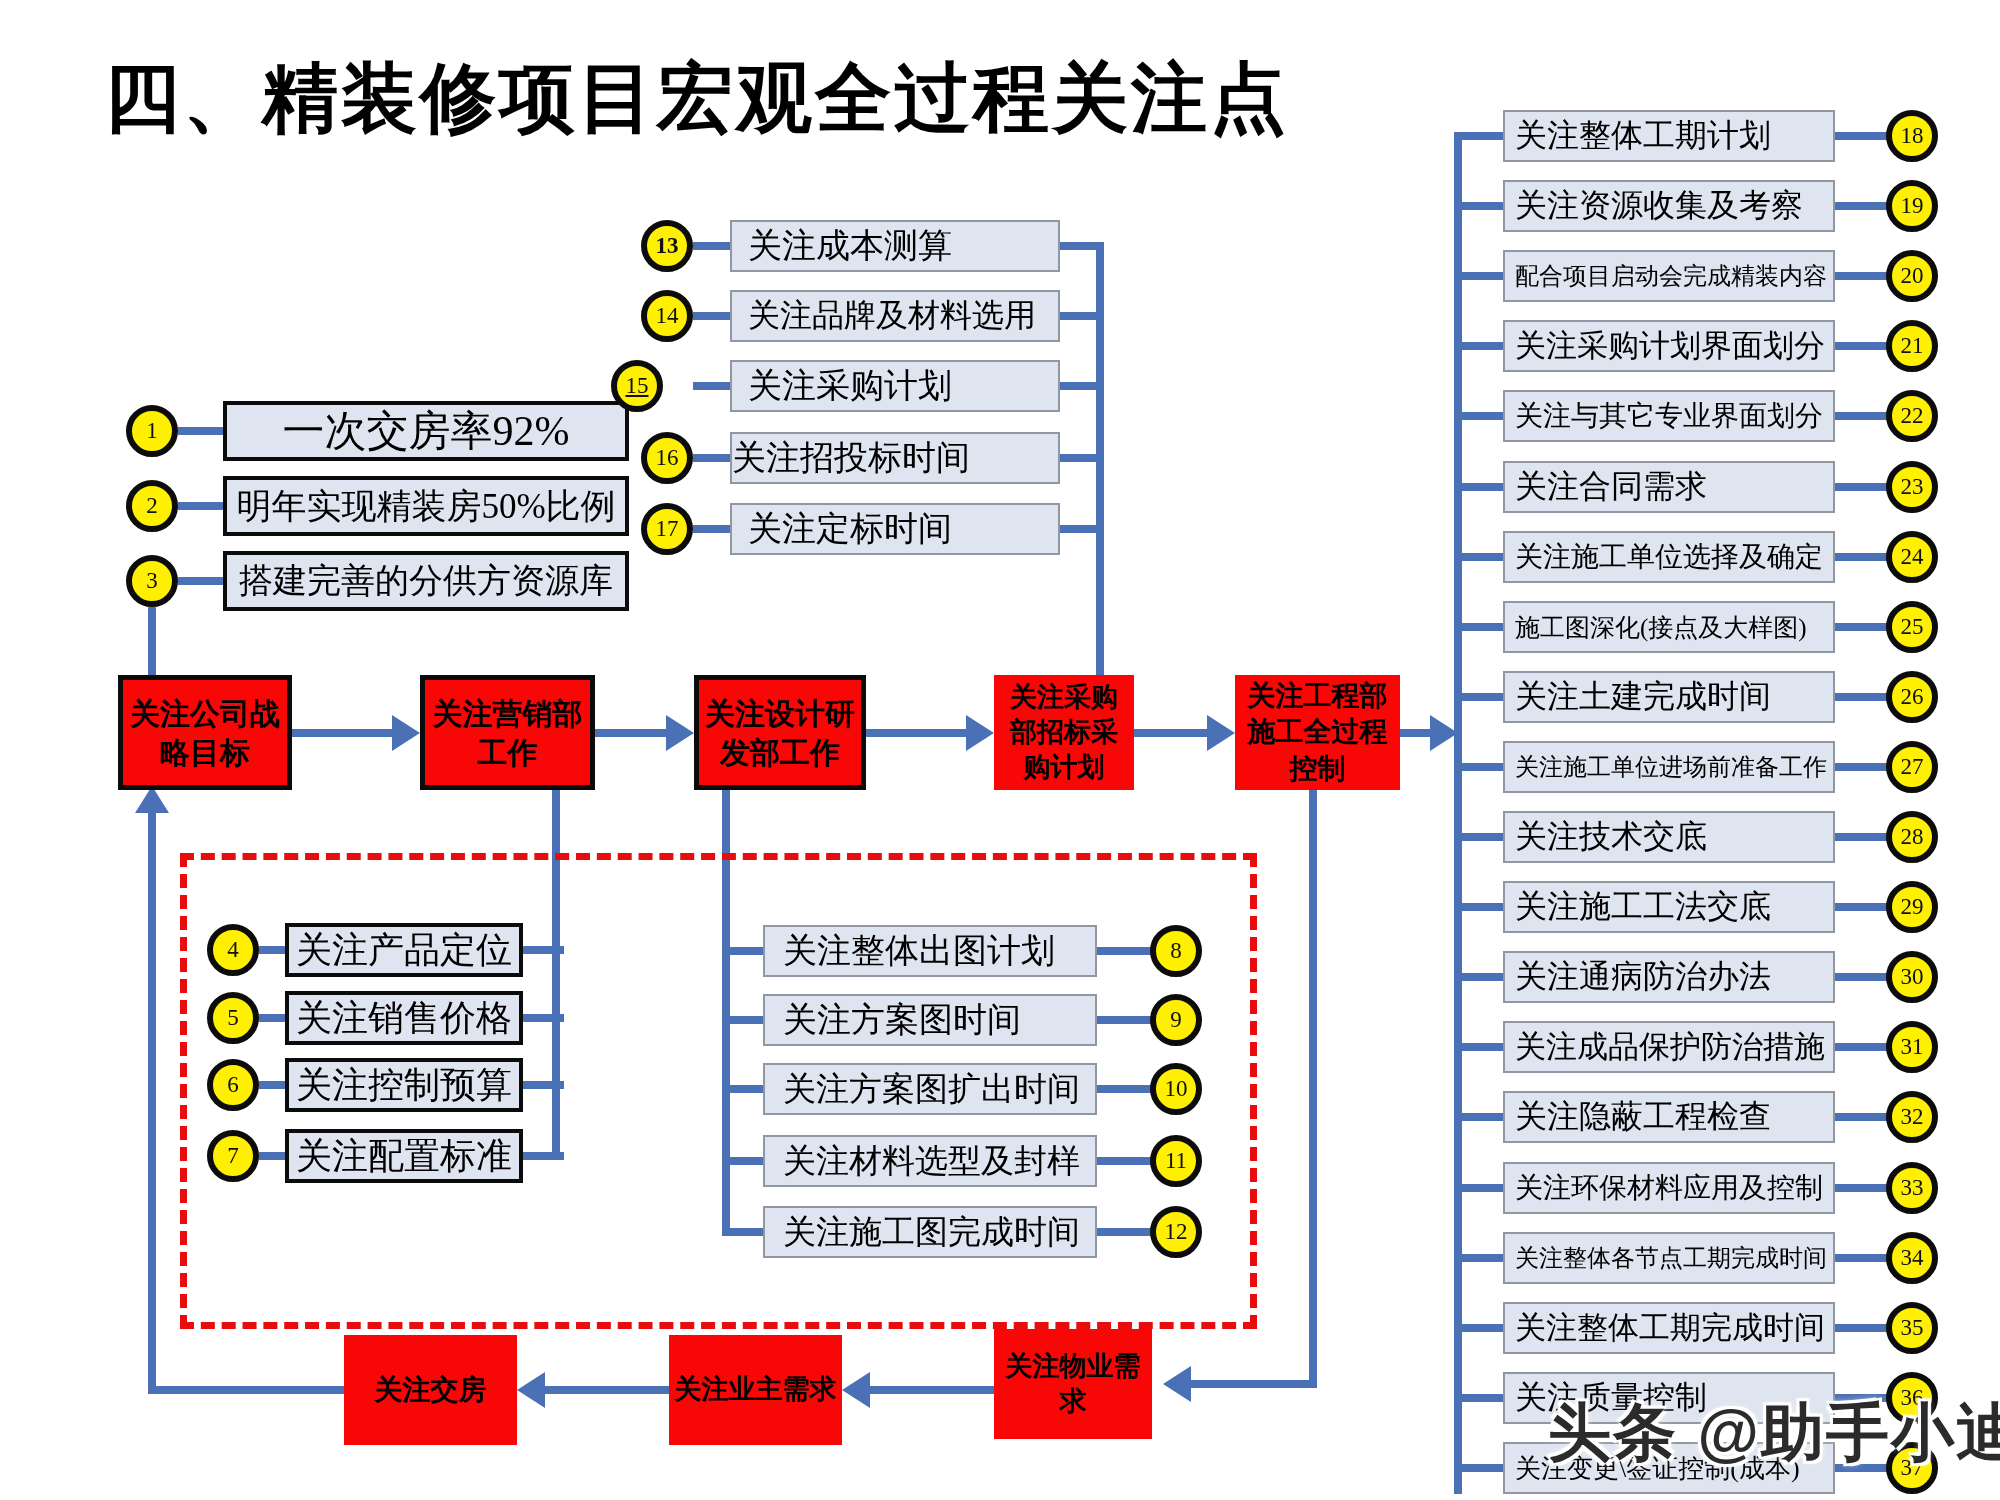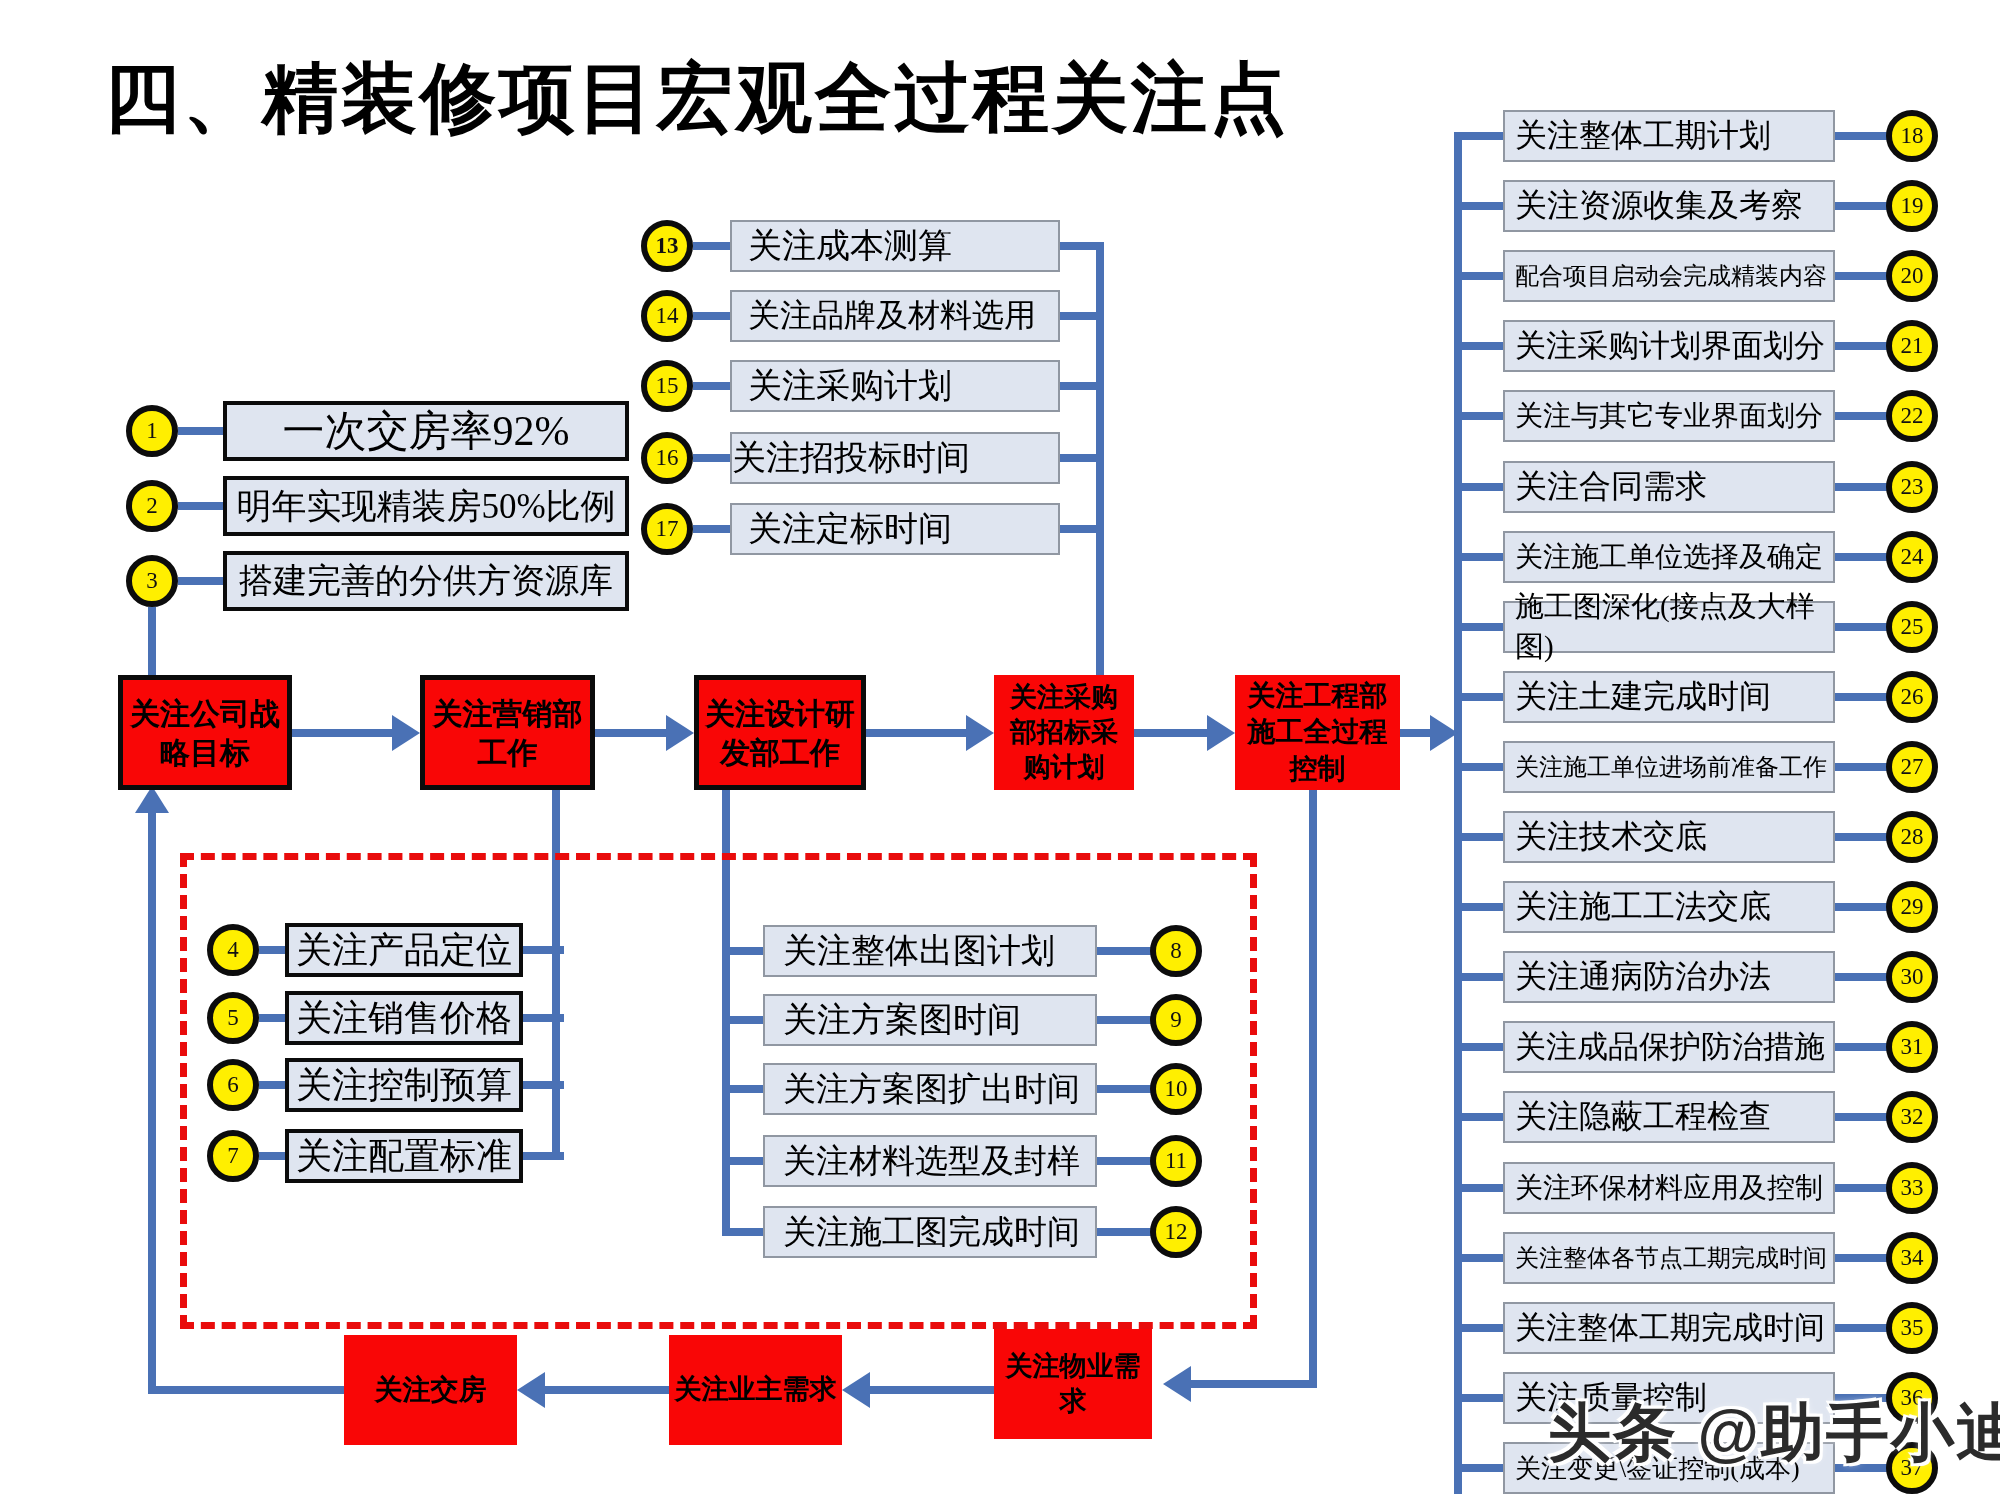--- a/index.html
+++ b/index.html
@@ -66,21 +66,21 @@
     <div class="lightbox centered blackborder" style="left: 223px; top: 551px; width: 406px; height: 60px; font-size: 34px;">搭建完善的分供方资源库</div>
     <div class="hline" style="left: 178px; top: 577px; width: 49px;"></div>
     <div class="num-circle" style="left: 641px; top: 220px; font-weight: bold;">13</div>
     <div class="lightbox" style="left: 730px; top: 220px; width: 330px; height: 52px; font-size: 34px; padding-left: 16px;">关注成本测算</div>
     <div class="hline" style="left: 693px; top: 242px; width: 41px;"></div>
     <div class="hline" style="left: 1060px; top: 242px; width: 44px;"></div>
     <div class="num-circle" style="left: 641px; top: 290px;">14</div>
     <div class="lightbox" style="left: 730px; top: 290px; width: 330px; height: 52px; font-size: 32px; padding-left: 16px;">关注品牌及材料选用</div>
     <div class="hline" style="left: 693px; top: 312px; width: 41px;"></div>
     <div class="hline" style="left: 1060px; top: 312px; width: 44px;"></div>
-    <div class="num-circle" style="left: 641px; top: 360px;">15</div>
+    <div class="num-circle" style="left: 611px; top: 360px; text-decoration: underline;">15</div>
     <div class="lightbox" style="left: 730px; top: 360px; width: 330px; height: 52px; font-size: 34px; padding-left: 16px;">关注采购计划</div>
     <div class="hline" style="left: 693px; top: 382px; width: 41px;"></div>
     <div class="hline" style="left: 1060px; top: 382px; width: 44px;"></div>
     <div class="num-circle" style="left: 641px; top: 432px;">16</div>
     <div class="lightbox" style="left: 730px; top: 432px; width: 330px; height: 52px; font-size: 34px; padding-left: 0;">关注招投标时间</div>
     <div class="hline" style="left: 693px; top: 454px; width: 41px;"></div>
     <div class="hline" style="left: 1060px; top: 454px; width: 44px;"></div>
     <div class="num-circle" style="left: 641px; top: 503px;">17</div>
     <div class="lightbox" style="left: 730px; top: 503px; width: 330px; height: 52px; font-size: 34px; padding-left: 16px;">关注定标时间</div>
     <div class="hline" style="left: 693px; top: 525px; width: 41px;"></div>
@@ -146,21 +146,21 @@
     <div class="hline" style="left: 1835px; top: 412px; width: 54px;"></div>
     <div class="num-circle" style="left: 1886px; top: 461px;">23</div>
     <div class="lightbox" style="left: 1503px; top: 461px; width: 332px; height: 52px; font-size: 32px; padding-left: 10px;">关注合同需求</div>
     <div class="hline" style="left: 1462px; top: 483px; width: 44px;"></div>
     <div class="hline" style="left: 1835px; top: 483px; width: 54px;"></div>
     <div class="num-circle" style="left: 1886px; top: 531px;">24</div>
     <div class="lightbox" style="left: 1503px; top: 531px; width: 332px; height: 52px; font-size: 28px; padding-left: 10px;">关注施工单位选择及确定</div>
     <div class="hline" style="left: 1462px; top: 553px; width: 44px;"></div>
     <div class="hline" style="left: 1835px; top: 553px; width: 54px;"></div>
     <div class="num-circle" style="left: 1886px; top: 601px;">25</div>
-    <div class="lightbox" style="left: 1503px; top: 601px; width: 332px; height: 52px; font-size: 29px; padding-left: 10px;">施工图深化(接点及大样图)</div>
+    <div class="lightbox" style="left: 1503px; top: 601px; width: 332px; height: 52px; font-size: 25px; padding-left: 10px;">施工图深化(接点及大样图)</div>
     <div class="hline" style="left: 1462px; top: 623px; width: 44px;"></div>
     <div class="hline" style="left: 1835px; top: 623px; width: 54px;"></div>
     <div class="num-circle" style="left: 1886px; top: 671px;">26</div>
     <div class="lightbox" style="left: 1503px; top: 671px; width: 332px; height: 52px; font-size: 32px; padding-left: 10px;">关注土建完成时间</div>
     <div class="hline" style="left: 1462px; top: 693px; width: 44px;"></div>
     <div class="hline" style="left: 1835px; top: 693px; width: 54px;"></div>
     <div class="num-circle" style="left: 1886px; top: 741px;">27</div>
     <div class="lightbox" style="left: 1503px; top: 741px; width: 332px; height: 52px; font-size: 24px; padding-left: 10px;">关注施工单位进场前准备工作</div>
     <div class="hline" style="left: 1462px; top: 763px; width: 44px;"></div>
     <div class="hline" style="left: 1835px; top: 763px; width: 54px;"></div>

